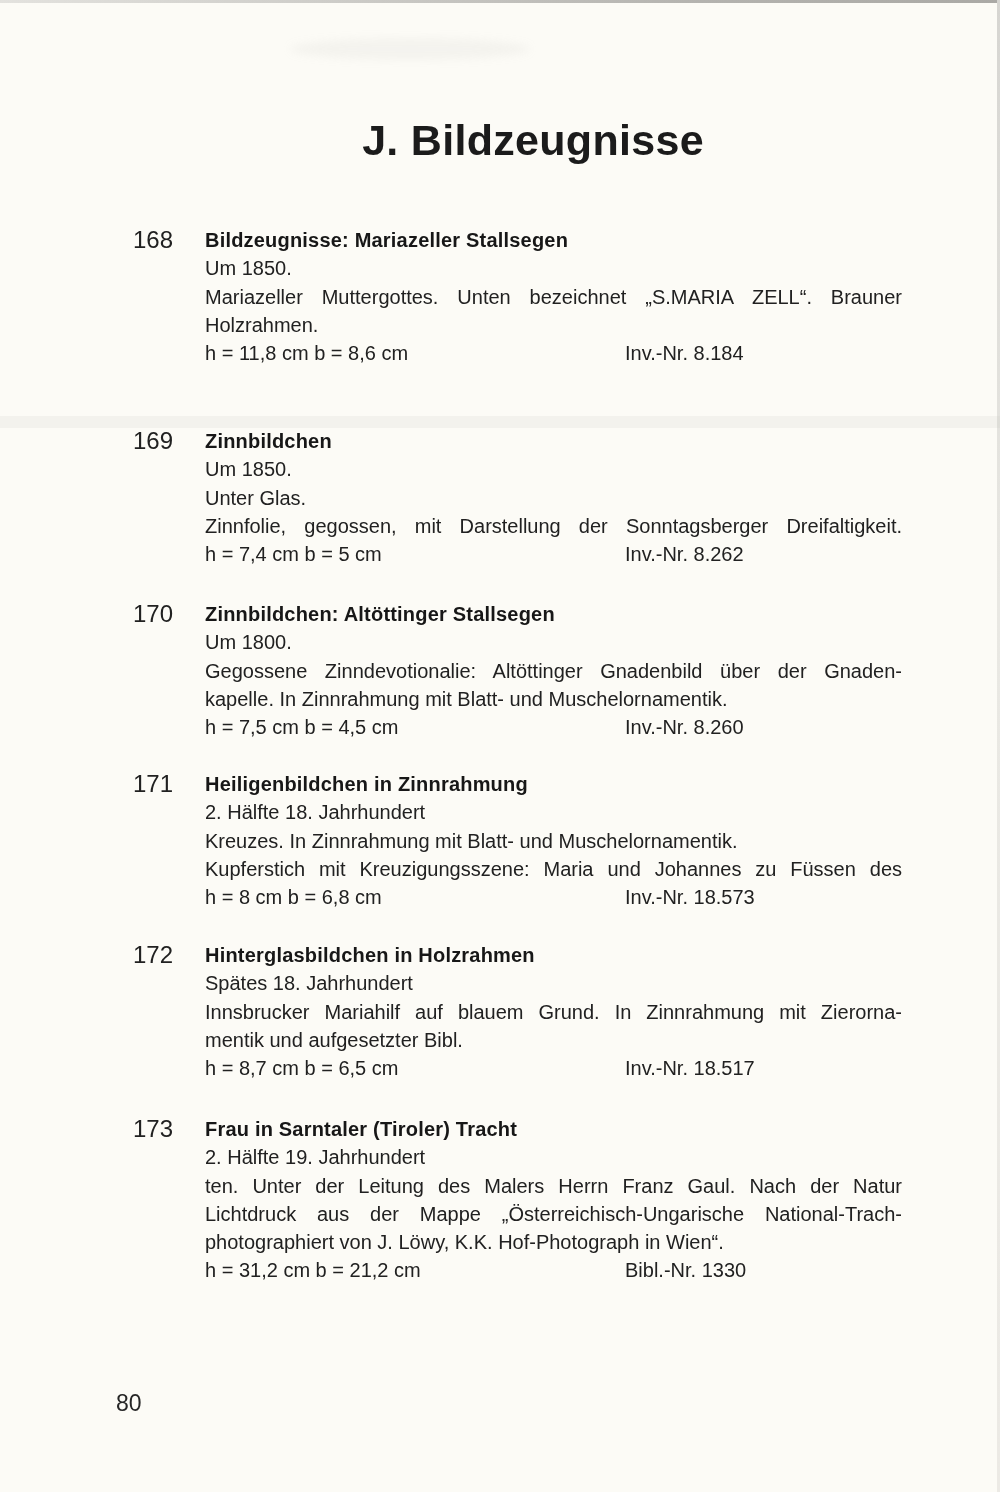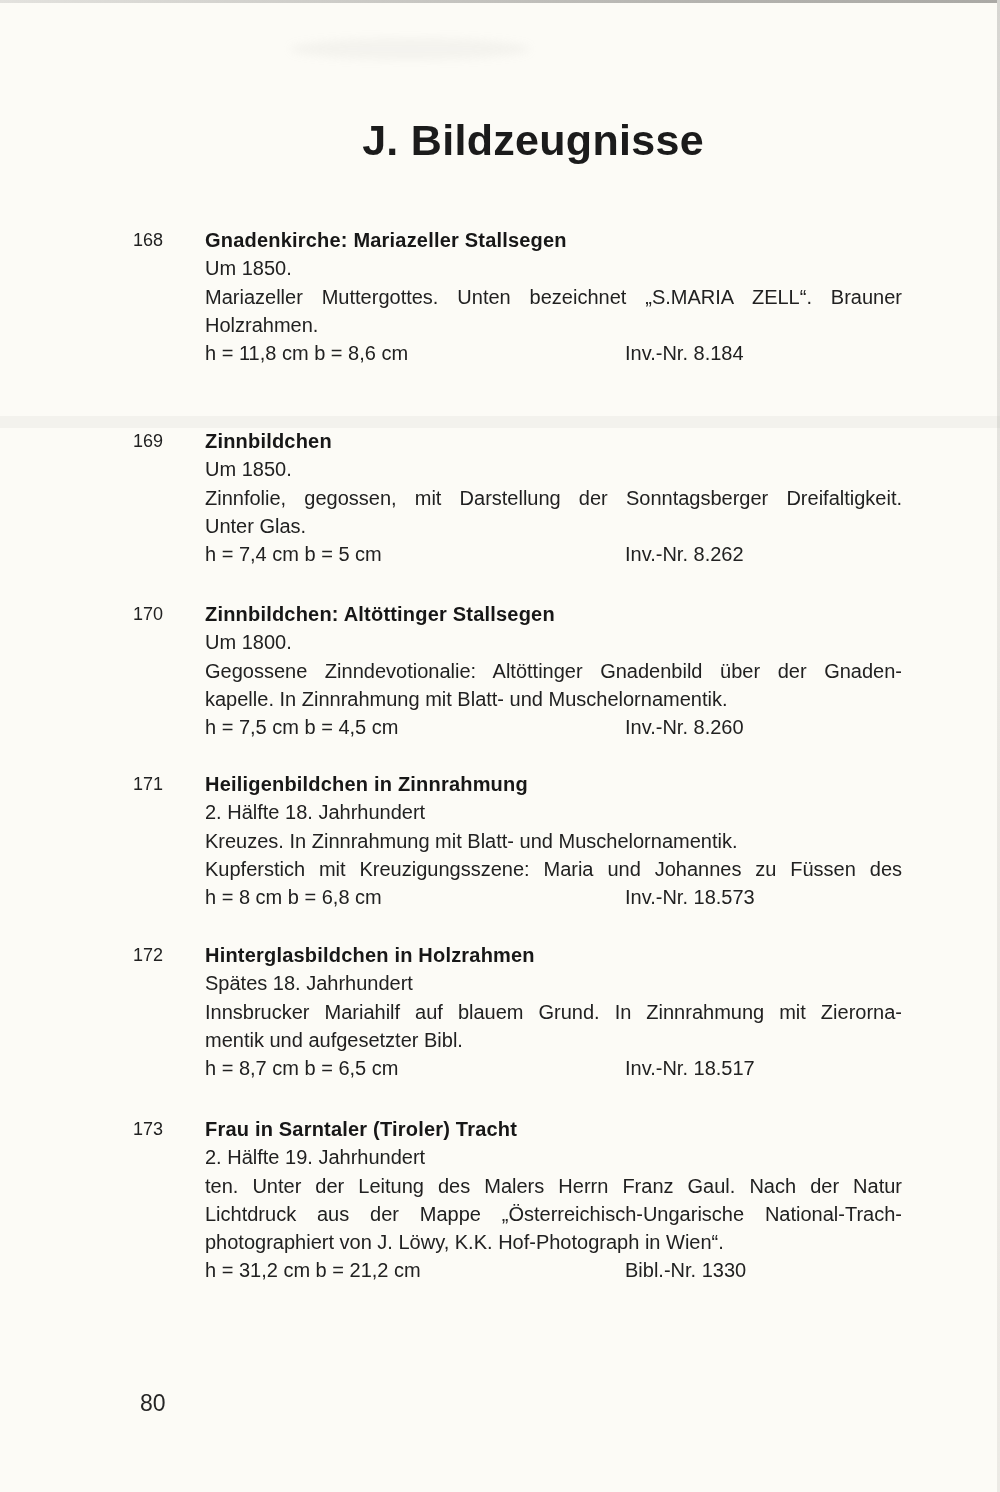--- a/index.html
+++ b/index.html
@@ -44,70 +44,70 @@
     text-align: center;
     font-size: 43px;
     font-weight: bold;
     letter-spacing: 0.3px;
     color: #1b1b1b;
   }
   
   .entry { position: absolute; left: 0; width: 1000px; }
   .entry .num {
     position: absolute; left: 133px; top: 0;
-    font-size: 18px; line-height: 28.3px; text-align: center;
+    font-size: 24px; line-height: 28.3px; text-align: center;
   }
   .entry .ebody {
     margin-left: 205px; width: 697px;
     font-size: 20px; line-height: 28.3px;
   }
   .eline { min-height: 28.3px; }
   .etitle { font-weight: bold; letter-spacing: 0.2px; color: #171717; }
   .just { text-align: justify; text-align-last: justify; }
   .dims { position: relative; }
   .dims .inv { position: absolute; left: 420px; top: 0; white-space: nowrap; }
   
   .pagenum {
-    position: absolute; left: 140px; top: 1390px;
+    position: absolute; left: 116px; top: 1390px;
     font-size: 23px; color: #262626;
   }
 </style>
 </head>
 <body>
 
 <div class="page">
 
   <div class="scan-top"></div>
   <div class="scan-right"></div>
   <div class="scan-band"></div>
   <div class="scan-smudge"></div>
 
   <h1 class="title">J. Bildzeugnisse</h1>
 
   <section class="entry" style="top:226px">
     <div class="num">168</div>
     <div class="ebody">
-      <div class="eline etitle">Gnadenkirche: Mariazeller Stallsegen</div>
+      <div class="eline etitle">Bildzeugnisse: Mariazeller Stallsegen</div>
       <div class="eline">Um 1850.</div>
       <div class="eline just">Mariazeller Muttergottes. Unten bezeichnet „S.MARIA ZELL“. Brauner</div>
       <div class="eline">Holzrahmen.</div>
       <div class="eline dims">
         <span>h = 11,8 cm b = 8,6 cm</span>
         <span class="inv">Inv.-Nr. 8.184</span>
       </div>
     </div>
   </section>
 
   <section class="entry" style="top:427px">
     <div class="num">169</div>
     <div class="ebody">
       <div class="eline etitle">Zinnbildchen</div>
       <div class="eline">Um 1850.</div>
+      <div class="eline">Unter Glas.</div>
       <div class="eline just">Zinnfolie, gegossen, mit Darstellung der Sonntagsberger Dreifaltigkeit.</div>
-      <div class="eline">Unter Glas.</div>
       <div class="eline dims">
         <span>h = 7,4 cm b = 5 cm</span>
         <span class="inv">Inv.-Nr. 8.262</span>
       </div>
     </div>
   </section>
 
   <section class="entry" style="top:600px">
     <div class="num">170</div>
     <div class="ebody">

